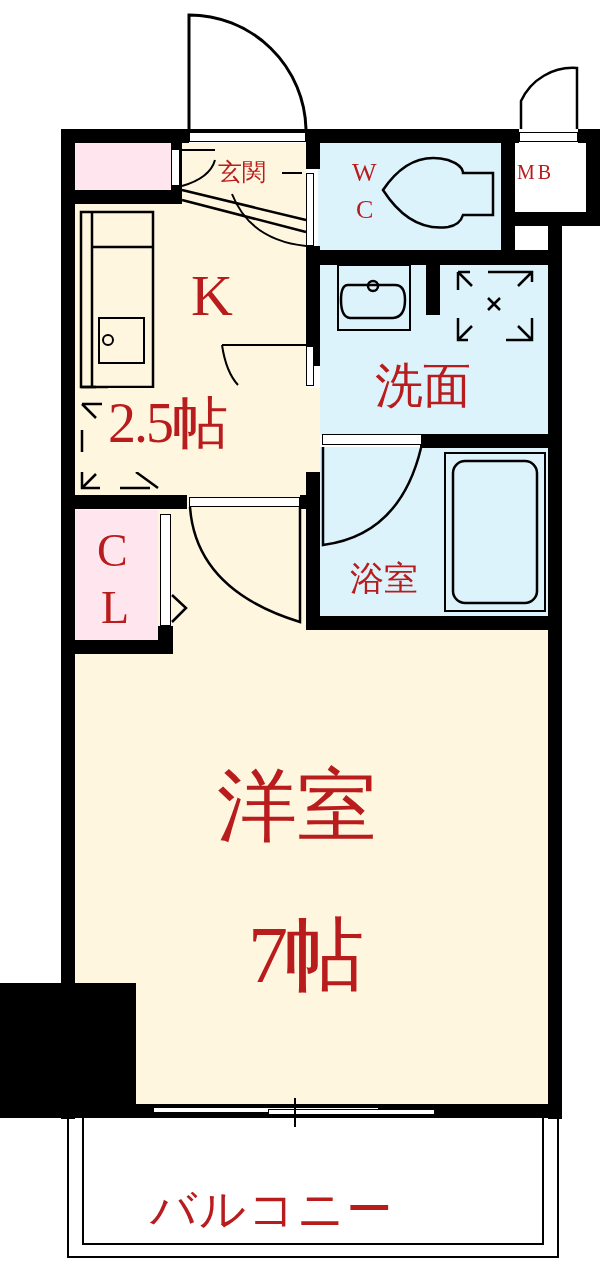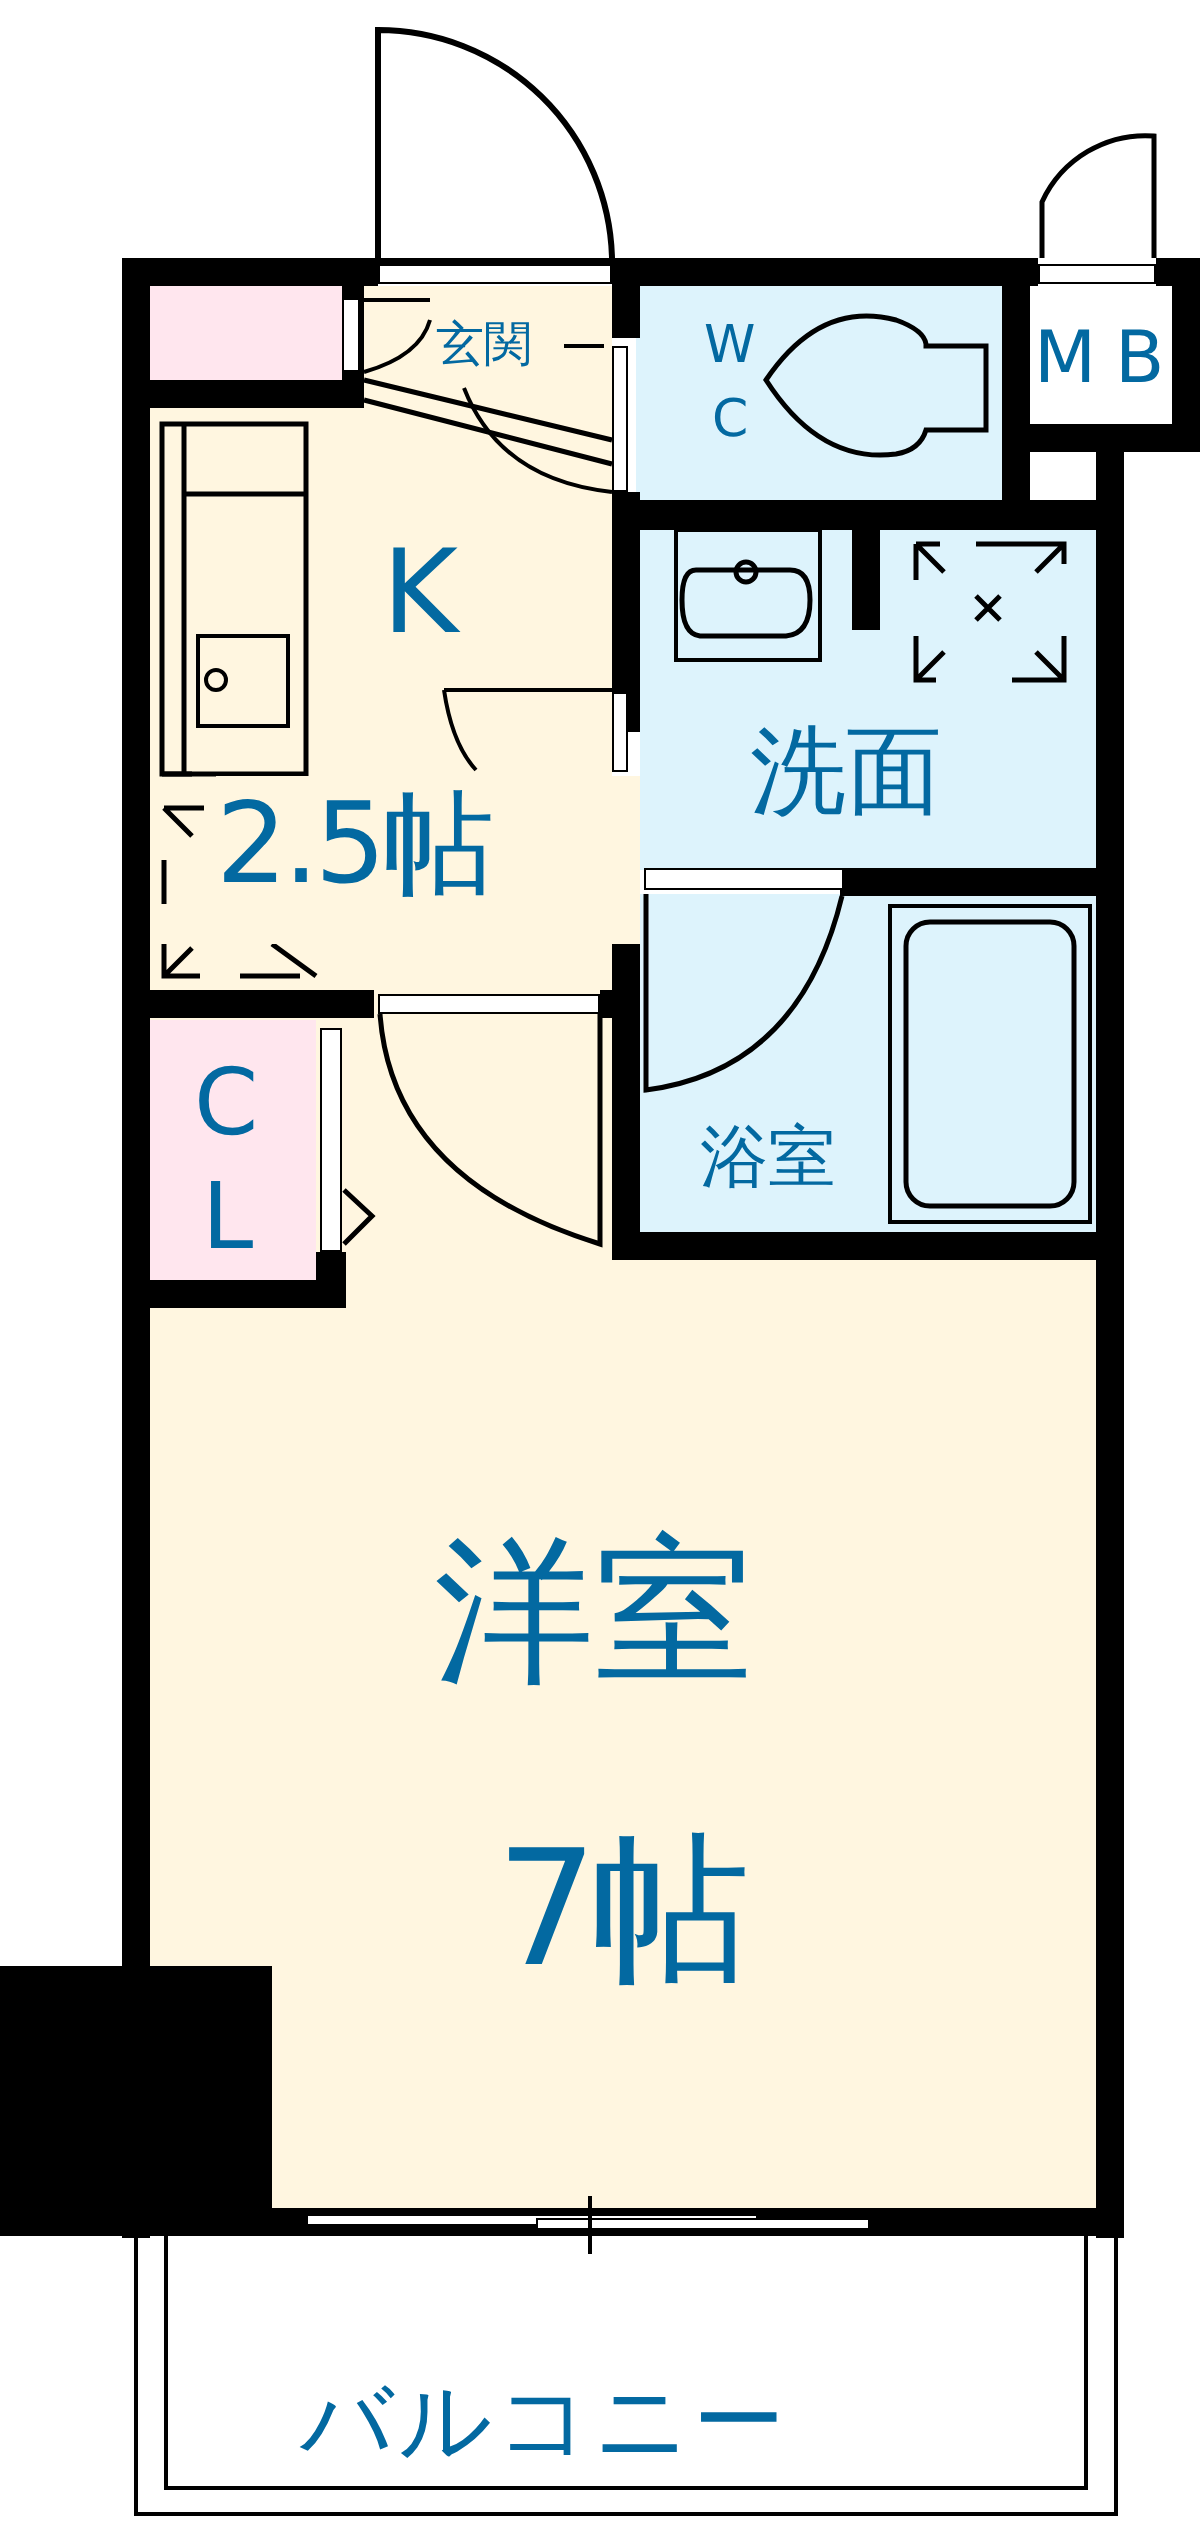--- a/index.html
+++ b/index.html
@@ -1,20 +1,20 @@
 <!DOCTYPE html>
 <html><head>
   <meta charset="utf-8">
   <style>
     html, body { margin: 0; padding: 0; background: #ffffff; }
     body { width: 600px; height: 1273px; position: relative; overflow: hidden;
            font-family: "DejaVu Sans", "Liberation Sans", sans-serif; }
     .abs { position: absolute; }
     .wall { position: absolute; background: #000; }
-    .room-label { position: absolute; color: #0369a1; white-space: nowrap; line-height: 1; }
+    .room-label { position: absolute; color: #b91c1c; white-space: nowrap; line-height: 1; font-family: Liberation Serif, serif; }
     svg.plan { position: absolute; left: 0; top: 0; }
   </style>
 </head>
 <body>
 
 <div class="abs" style="left:75px;top:143px;width:96px;height:47px;background:#ffe6ee;"></div>
 <div class="abs" style="left:171px;top:143px;width:135px;height:105px;background:#fff6e0;"></div>
 <div class="abs" style="left:75px;top:202px;width:231px;height:293px;background:#fff6e0;"></div>
 <div class="abs" style="left:318px;top:143px;width:183px;height:107px;background:#ddf3fc;"></div>
 <div class="abs" style="left:501px;top:143px;width:47px;height:72px;background:#ffffff;"></div>
@@ -112,21 +112,21 @@
     <path d="M68 1118 V1257 H558 V1118" stroke-width="2"></path>
     <path d="M83 1118 V1244 H543 V1118" stroke-width="2"></path>
   </g>
 </svg>
 
 <div class="room-label" style="left:218px;top:160px;font-size:24px;">玄関</div>
 
 <div class="room-label" style="left:352px;top:160px;font-size:26px;">W</div>
 <div class="room-label" style="left:356px;top:197px;font-size:26px;">C</div>
 
-<div class="room-label" style="left:517px;top:162px;font-size:36px;letter-spacing:-1px;">M B</div>
+<div class="room-label" style="left:517px;top:162px;font-size:20px;letter-spacing:-1px;">M B</div>
 
 <div class="room-label" style="left:191px;top:267px;font-size:58px;">K</div>
 <div class="abs" style="left:108px;top:388px;width:212px;height:84px;background:#fff6e0;"></div>
 <div class="room-label" style="left:108px;top:395px;font-size:56px;letter-spacing:-2px;">2.5帖</div>
 
 <div class="room-label" style="left:375px;top:362px;font-size:48px;">洗面</div>
 
 <div class="room-label" style="left:350px;top:562px;font-size:34px;">浴室</div>
 
 <div class="room-label" style="left:97px;top:528px;font-size:46px;">C</div>

